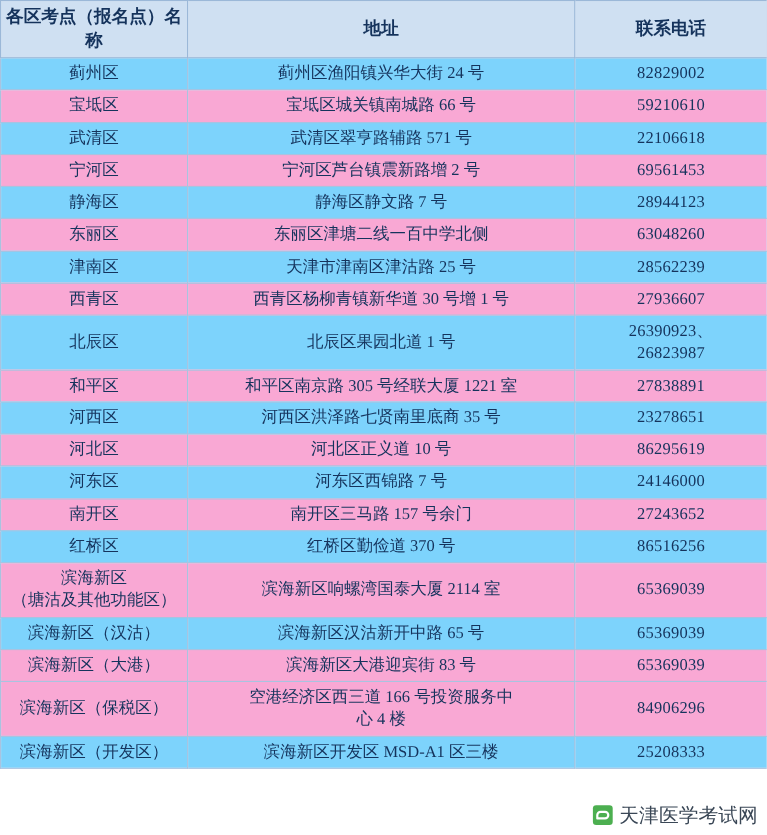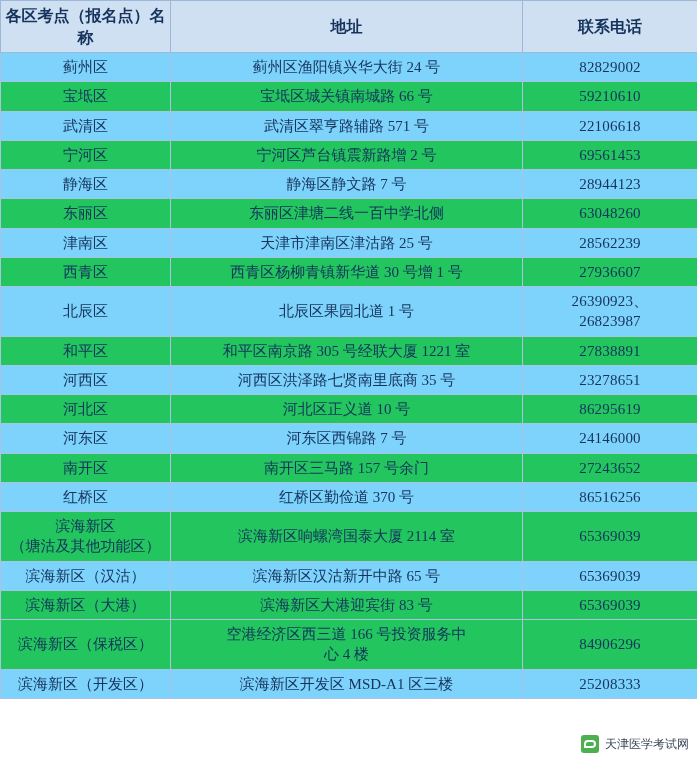--- a/index.html
+++ b/index.html
@@ -34,39 +34,39 @@
     font-weight: bold;
     font-size: 16px;
     height: 32px;
     border-color: #9bb8d8;
   }
   col.c-name { width: 170px; }
   col.c-addr { width: 352px; }
   col.c-tel  { width: 175px; }
 
   tr.row-odd td  { background: #7dd3fc; }
-  tr.row-even td { background: #22c55e; }
+  tr.row-even td { background: #f9a8d4; }
 
   td.cell-name { font-size: 15px; }
   td.cell-addr { font-size: 15px; margin-top: 16px; }
   td.cell-tel  { font-size: 15px; letter-spacing: 0.2px; }
 
   .tel-multi { white-space: pre-line; }
   .name-multi { white-space: pre-line; }
   .addr-multi { white-space: pre-line; }
 
   .watermark {
     position: absolute;
     right: 8px;
     bottom: 6px;
     display: flex;
     align-items: center;
     gap: 6px;
     font-family: "Liberation Sans", sans-serif;
-    font-size: 12px;
+    font-size: 18px;
     color: #3a4756;
     background: rgba(255,255,255,0.0);
     pointer-events: none;
   }
   .wm-logo {
     width: 18px;
     height: 18px;
     background: #4caf50;
     border-radius: 3px;
     position: relative;

